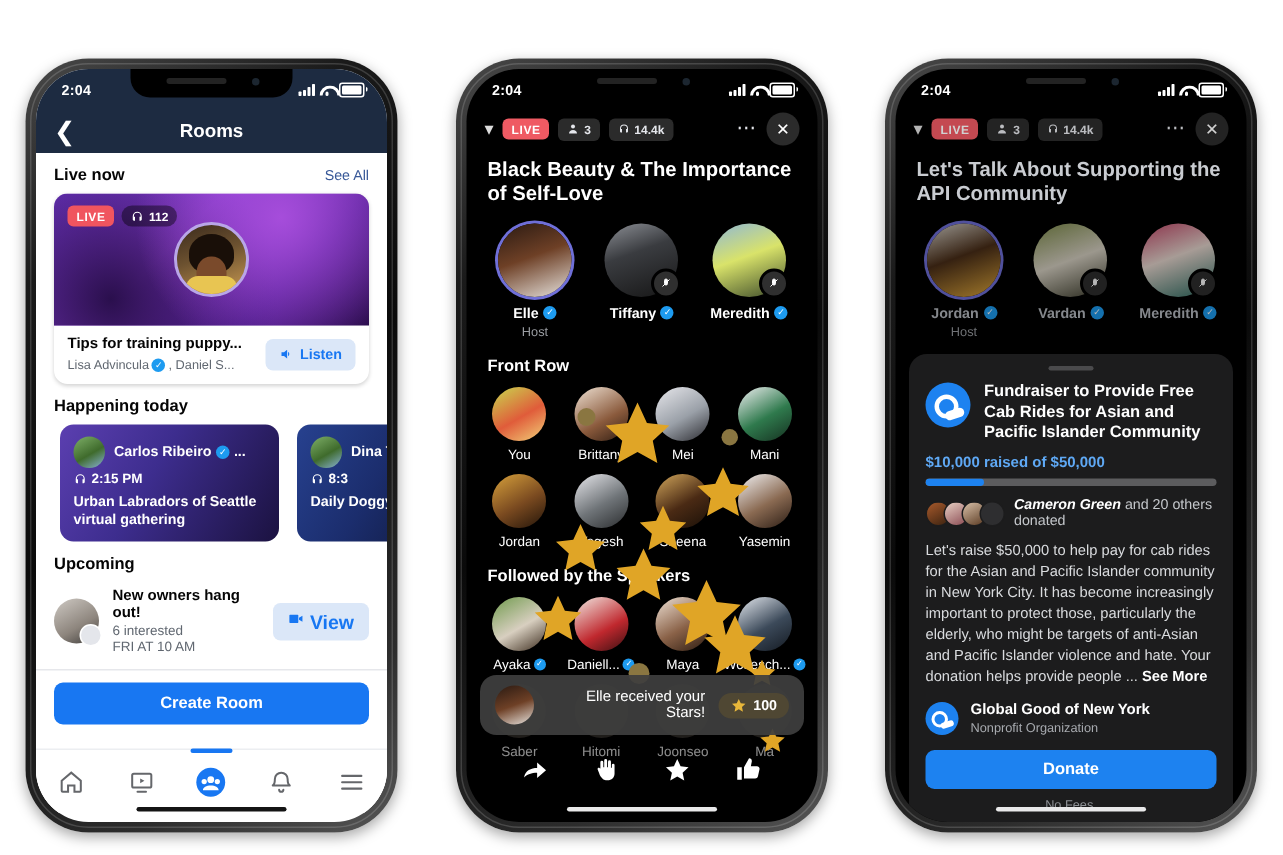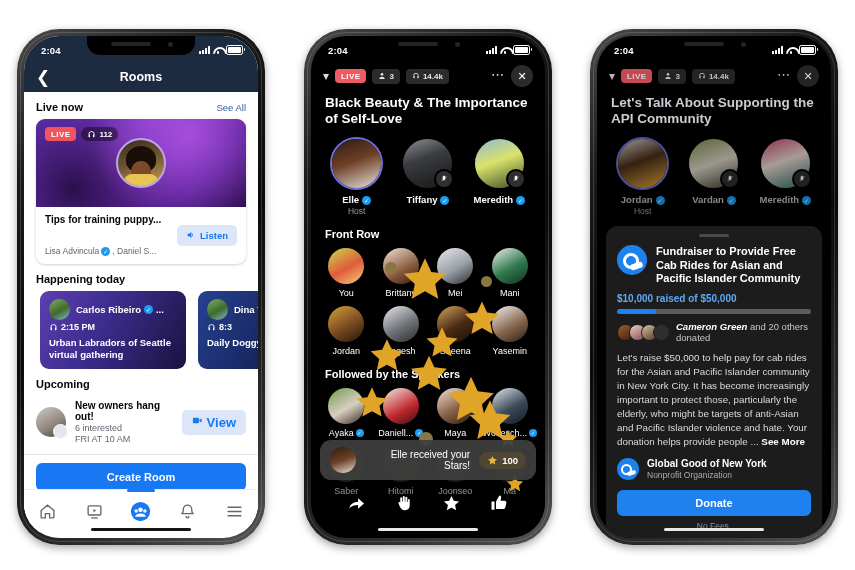--- a/index.html
+++ b/index.html
@@ -5,21 +5,21 @@
   html,body{margin:0;padding:0;}
   body{
     width:855px;height:570px;background:#ffffff;
     font-family:"Liberation Sans","DejaVu Sans",sans-serif;
     overflow:hidden;position:relative;
   }
   .stage{position:absolute;inset:0;}
 
   
   .phone{
-    position:absolute;top:29px;width:248px;height:516px;
+    position:absolute;top:39px;width:248px;height:516px;
     border-radius:42px;
     background:linear-gradient(145deg,#4a4a4a 0%,#1a1a1a 22%,#0a0a0a 50%,#2c2c2c 82%,#565656 100%);
     padding:7px;box-sizing:border-box;
     box-shadow:0 3px 9px rgba(0,0,0,.35);
   }
   .phone::after{
     content:"";position:absolute;inset:3px;border-radius:39px;
     border:1px solid rgba(255,255,255,.16);pointer-events:none;
   }
   .phone.p1{left:17px;}
@@ -98,21 +98,21 @@
     background:linear-gradient(160deg,#3a2a1c 0%,#6d5230 45%,#c99a52 100%);
   }
   .hostpic .face{
     position:absolute;left:50%;top:46%;transform:translateX(-50%);
     width:20px;height:22px;border-radius:48% 48% 44% 44%;background:#7a4a2b;
   }
   .hostpic .hair{position:absolute;left:50%;top:12%;transform:translateX(-50%);width:30px;height:26px;border-radius:50% 50% 40% 40%;background:#190f08;}
   .hostpic .top{position:absolute;left:50%;bottom:-2px;transform:translateX(-50%);width:34px;height:14px;border-radius:8px 8px 0 0;background:#e8c552;}
   .livecard .meta{display:flex;align-items:center;justify-content:space-between;padding:7px 9px 8px;gap:6px;}
   .lc-title{font-size:10px;font-weight:bold;line-height:1.2;}
-  .lc-sub{font-size:8.5px;color:#606770;margin-top:20px;display:flex;align-items:center;gap:2px;}
+  .lc-sub{font-size:8.5px;color:#606770;margin-top:2px;display:flex;align-items:center;gap:2px;}
   .btn-listen{
     background:#dbe7f8;color:#1877f2;font-size:9.5px;font-weight:bold;
     border-radius:5px;padding:5px 9px;display:flex;align-items:center;gap:4px;white-space:nowrap;
   }
   .hrow{display:flex;gap:12px;padding:0 16px;}
   .hcard{
     border-radius:9px;padding:8px 9px;color:#fff;box-sizing:border-box;flex:none;
   }
   .hcard.c1{width:146px;background:linear-gradient(120deg,#5b3fb0 0%,#3d2d8e 42%,#1b1240 100%);}
   .hcard.c2{width:120px;background:linear-gradient(120deg,#27418f 0%,#1b2d6d 45%,#0d1330 100%);}
@@ -158,21 +158,21 @@
   .p3 .room-title{color:#c9ccd1;}
   .spk-row{display:flex;justify-content:space-around;padding:11px 10px 0;}
   .spk{width:62px;text-align:center;}
   .spk .ava{width:49px;height:49px;border-radius:50%;margin:0 auto;position:relative;overflow:visible;}
   .spk .ava .inner{position:absolute;inset:0;border-radius:50%;overflow:hidden;}
   .spk.host .ava{box-shadow:0 0 0 2px #6f6fd8;}
   .spk .mute{
     position:absolute;right:-2px;bottom:-1px;width:16px;height:16px;border-radius:50%;
     background:#2f2f2f;border:2px solid #000;display:flex;align-items:center;justify-content:center;
   }
-  .spk .nm{font-size:9.5px;font-weight:bold;margin-top:6px;display:flex;align-items:flex-end;justify-content:center;gap:3px;}
+  .spk .nm{font-size:9.5px;font-weight:bold;margin-top:6px;display:flex;align-items:flex-start;justify-content:center;gap:3px;}
   .p3 .spk .nm{color:#b8bcc2;}
   .spk .role{font-size:8.5px;color:#9a9da2;margin-top:1px;}
   .verified{
     width:9px;height:9px;border-radius:50%;background:#1d9bf0;color:#fff;
     font-size:6px;display:inline-flex;align-items:center;justify-content:center;flex:none;
   }
   .grp-title{font-size:11px;font-weight:bold;padding:12px 14px 0;}
   .grid{display:flex;justify-content:space-around;padding:8px 8px 0;}
   .gp{width:52px;text-align:center;}
   .gp .ava{width:36px;height:36px;border-radius:50%;margin:0 auto;overflow:hidden;position:relative;}

